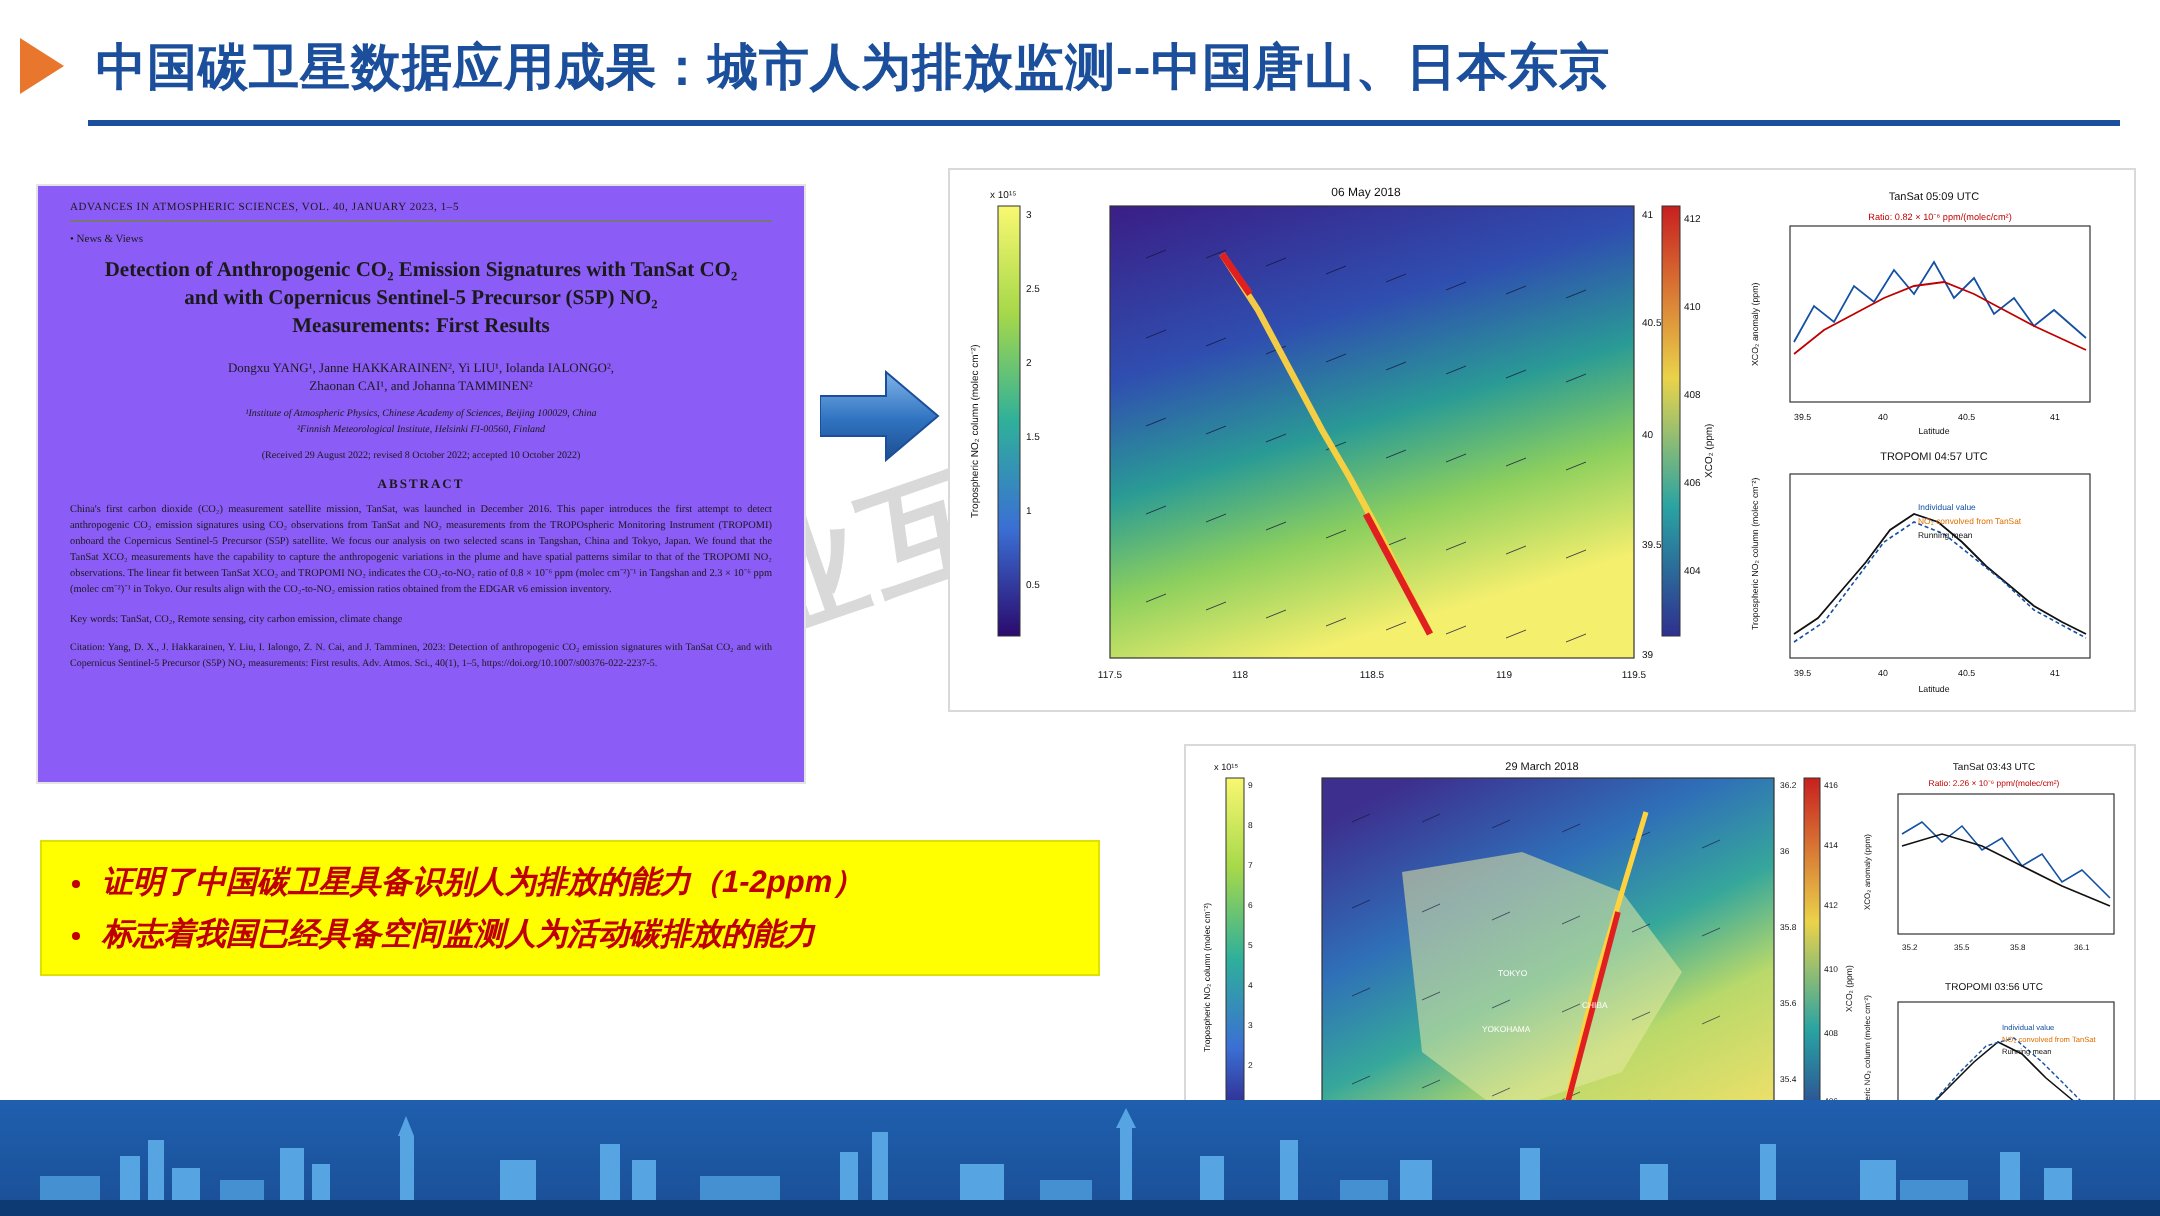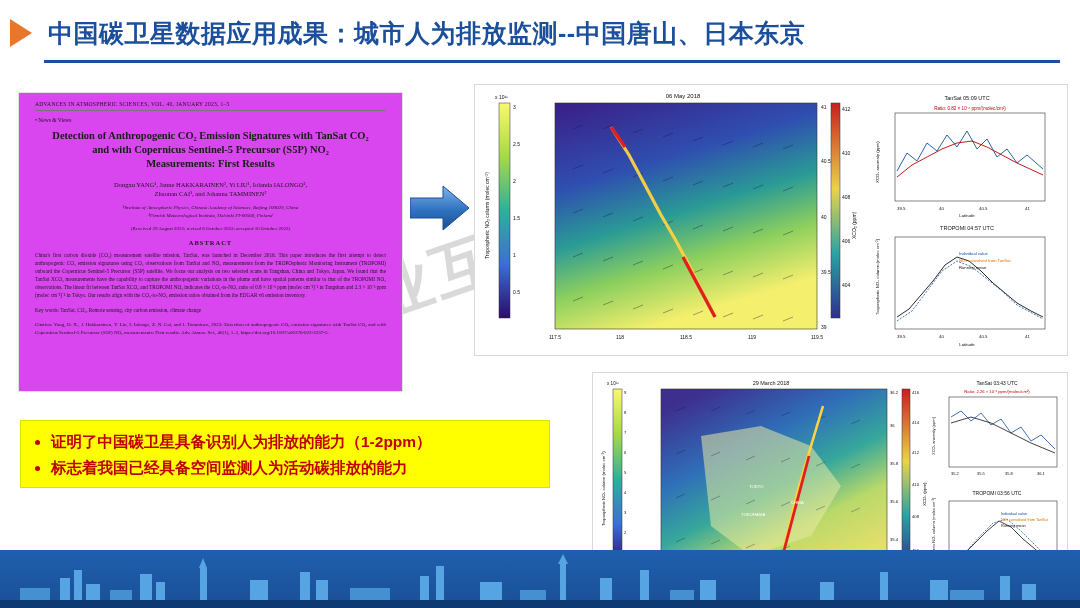--- a/index.html
+++ b/index.html
@@ -43,21 +43,21 @@
     transform:rotate(-19deg);
     transform-origin:left top;
     white-space:nowrap;
     letter-spacing:4px;
     pointer-events:none;
   }
 
   
   .paper{
     position:absolute;left:18px;top:92px;width:385px;height:300px;
-    background:#d946ef;border:1px solid #e3e3e3;
+    background:#8b5cf6;border:1px solid #e3e3e3;
     padding:8px 16px;box-sizing:border-box;
     color:#1a1a1a;
   }
   .paper .journal{font-size:5.5px;font-family:"Liberation Serif",serif;letter-spacing:0.3px;}
   .paper .rule{border-top:1px solid #777;margin:3px 0 6px 0;}
   .paper .news{font-size:5.5px;font-family:"Liberation Serif",serif;margin-bottom:6px;}
   .paper .ptitle{
     font-family:"Liberation Serif",serif;font-weight:bold;
     font-size:10.5px;text-align:center;line-height:1.35;margin:2px 0 8px 0;
   }
@@ -82,21 +82,21 @@
   }
   .fig-top{left:474px;top:84px;width:592px;height:270px;}
   .fig-bottom{left:592px;top:372px;width:474px;height:228px;}
 
   
   .callout{
     position:absolute;left:20px;top:420px;width:530px;height:68px;
     background:#ffff00;border:1px solid #e0e000;
     padding:8px 10px;box-sizing:border-box;
   }
-  .callout ul{margin:0;padding-left:20px;}
+  .callout ul{margin:0;padding-left:20px;font-style:italic;}
   .callout li{
     color:#c00000;font-size:15.5px;font-weight:bold;line-height:1.7;
     list-style:disc;
   }
 
   
   .banner{
     position:absolute;left:0;bottom:0;width:1080px;height:58px;
     background:linear-gradient(180deg,#1f5fae 0%,#1a4f96 100%);
     overflow:hidden;

